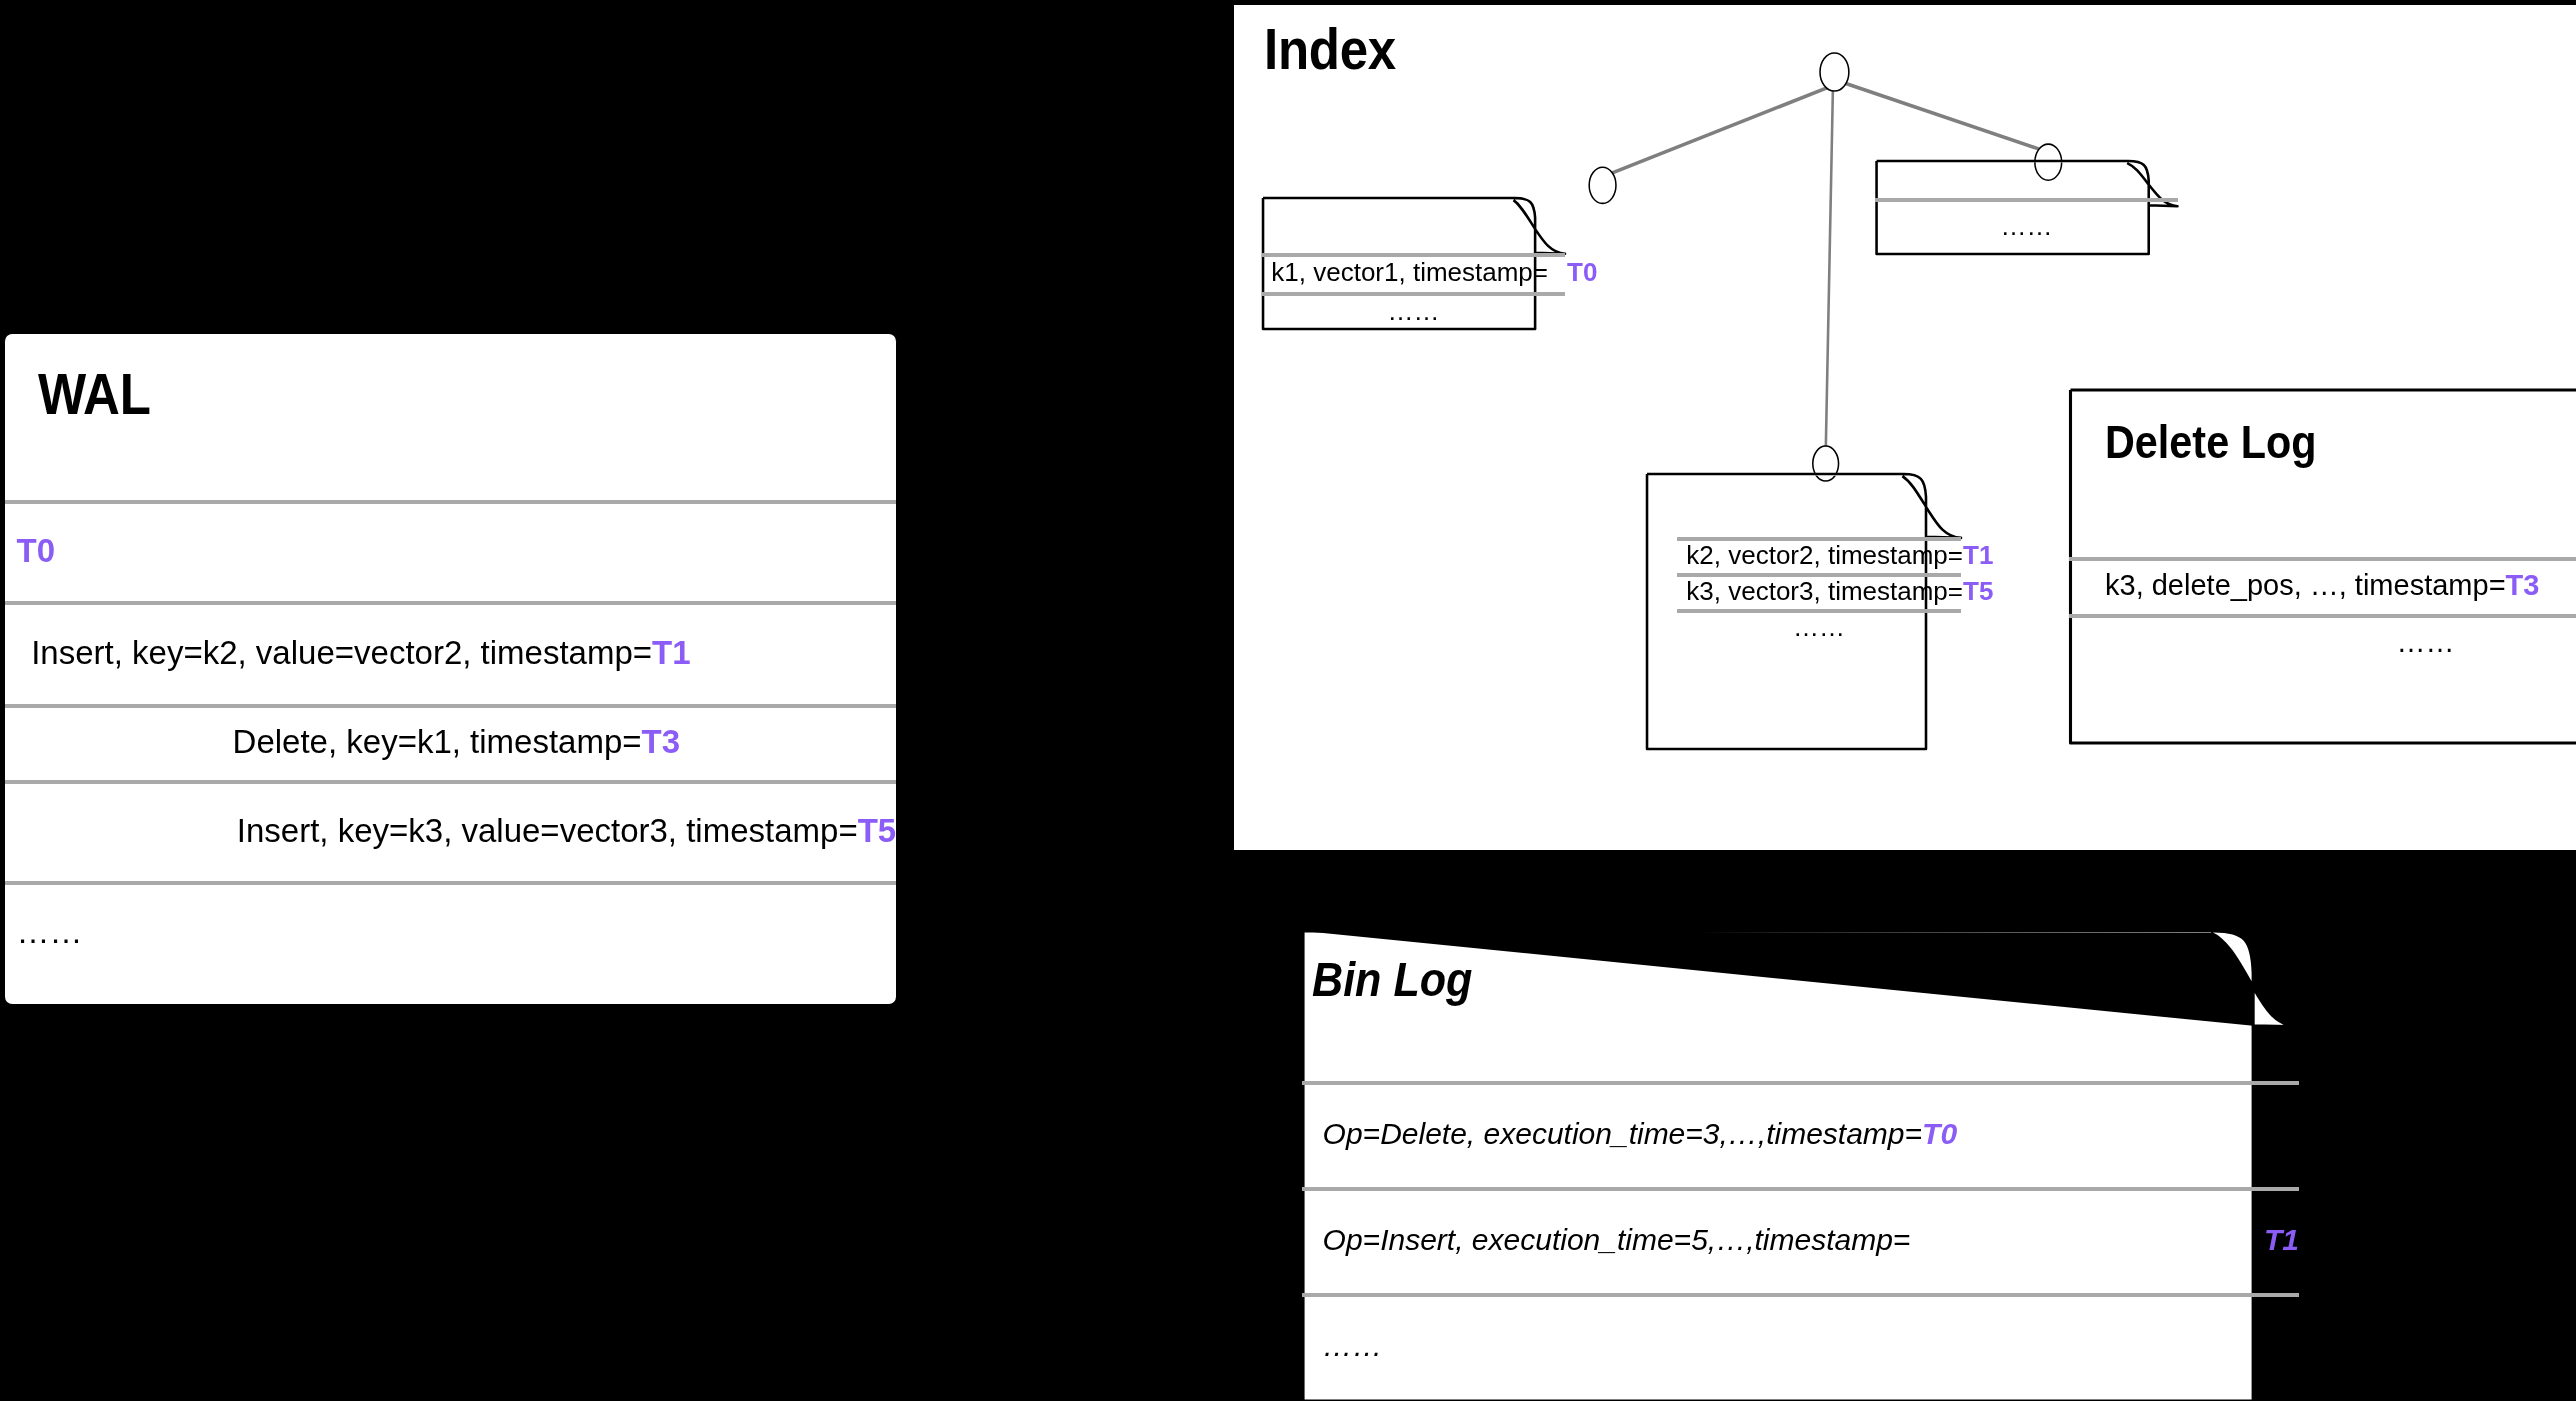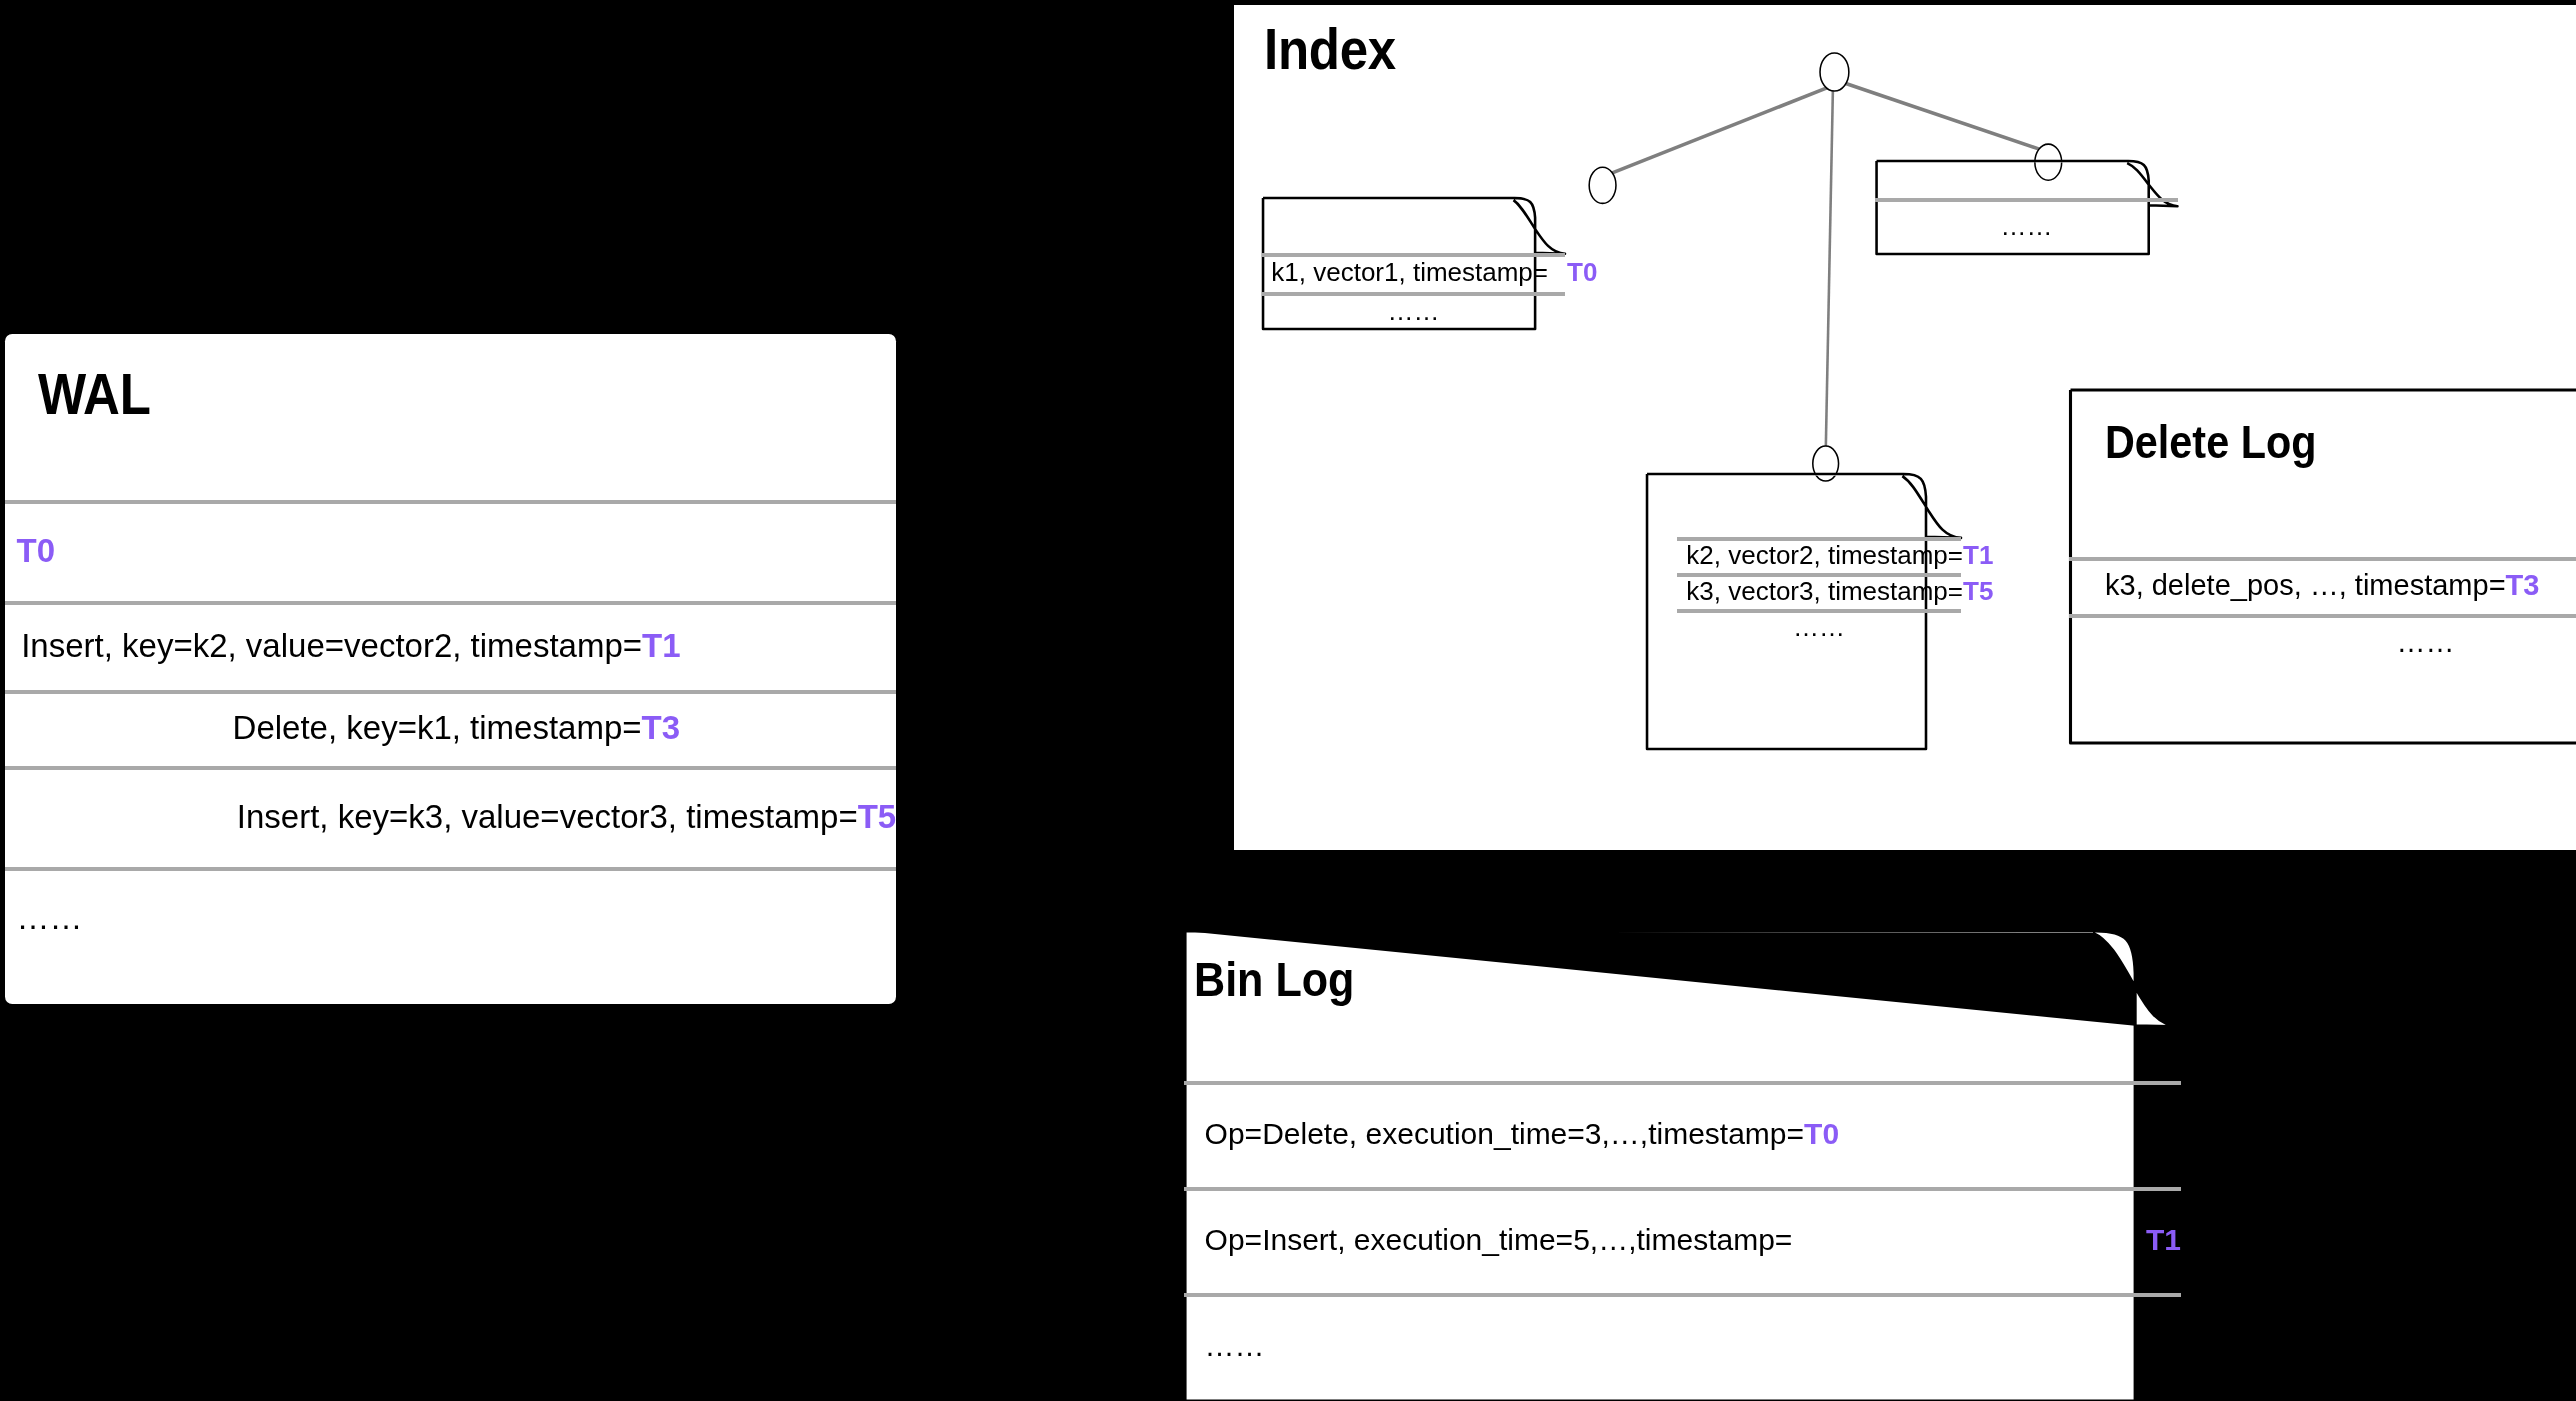--- a/index.html
+++ b/index.html
@@ -107,21 +107,21 @@
 <body>
 
 <div id="stage">
 
   <div class="panel rounded" style="left:5.2px; top:334px; width:891px; height:670px;">
     <div class="panel-title" style="left:33px; top:26px; font-size:58px;">WAL</div>
     <div class="rows" style="top:166px;">
         <div class="row sep-top" style="height: 101px; font-size: 33px; padding-left: 11.3px; justify-content: flex-start;">
           <span class="ts">T0</span>
         </div>
-        <div class="row sep-top" style="height: 89px; font-size: 33px; padding-left: 16px; justify-content: flex-start;">
+        <div class="row sep-top" style="height: 103px; font-size: 33px; padding-left: 26px; justify-content: flex-start;">
           <span>Insert, key=k2, value=vector2, timestamp=</span>
           <span class="ts">T1</span>
         </div>
         <div class="row sep-top" style="height: 76px; font-size: 33px; padding-left: 11.3px; justify-content: center;">
           <span>Delete, key=k1, timestamp=</span>
           <span class="ts">T3</span>
         </div>
         <div class="row sep-top" style="height: 101px; font-size: 33px; padding-left: 11.3px; justify-content: flex-end;">
           <span>Insert, key=k3, value=vector3, timestamp=</span>
           <span class="ts">T5</span>
@@ -216,21 +216,21 @@
               <span class="ts">T3</span>
             </div>
             <div class="row sep-top dots" style="height: 57px; font-size: 29px; padding-left: 0px; justify-content: center;">
               <span>……</span>
             </div>
           </div>
       </div>
     </div>
   </div>
 
-  <div class="doc" style="left:1184px; top:930px; width:997px; height:472px;">
+  <div class="doc" style="left:1302px; top:930px; width:997px; height:472px;font-style:italic;">
     <svg class="doc-outline" width="997" height="472" viewBox="0 0 1935 916">
       <path d="M2,2 L1770,2 C1830,2 1844,20 1846,84 L1846,186 L1935,188
                C1886,186 1866,146 1842,104 C1812,50 1792,18 1764,6
                M2,2 L2,914 L1846,914 L1846,186" fill="#fff" stroke="#000" stroke-width="6" stroke-linejoin="round"></path>
     </svg>
     <div class="doc-body">
       <div class="doc-title" style="left:10.3px; top:20.6px; font-size:49px;">Bin Log</div>
       <div class="rows" style="top:151px;">
           <div class="row sep-top" style="height: 106px; font-size: 30px; padding-left: 20.6px; justify-content: flex-start;">
             <span>Op=Delete, execution_time=3,…,timestamp=</span>

